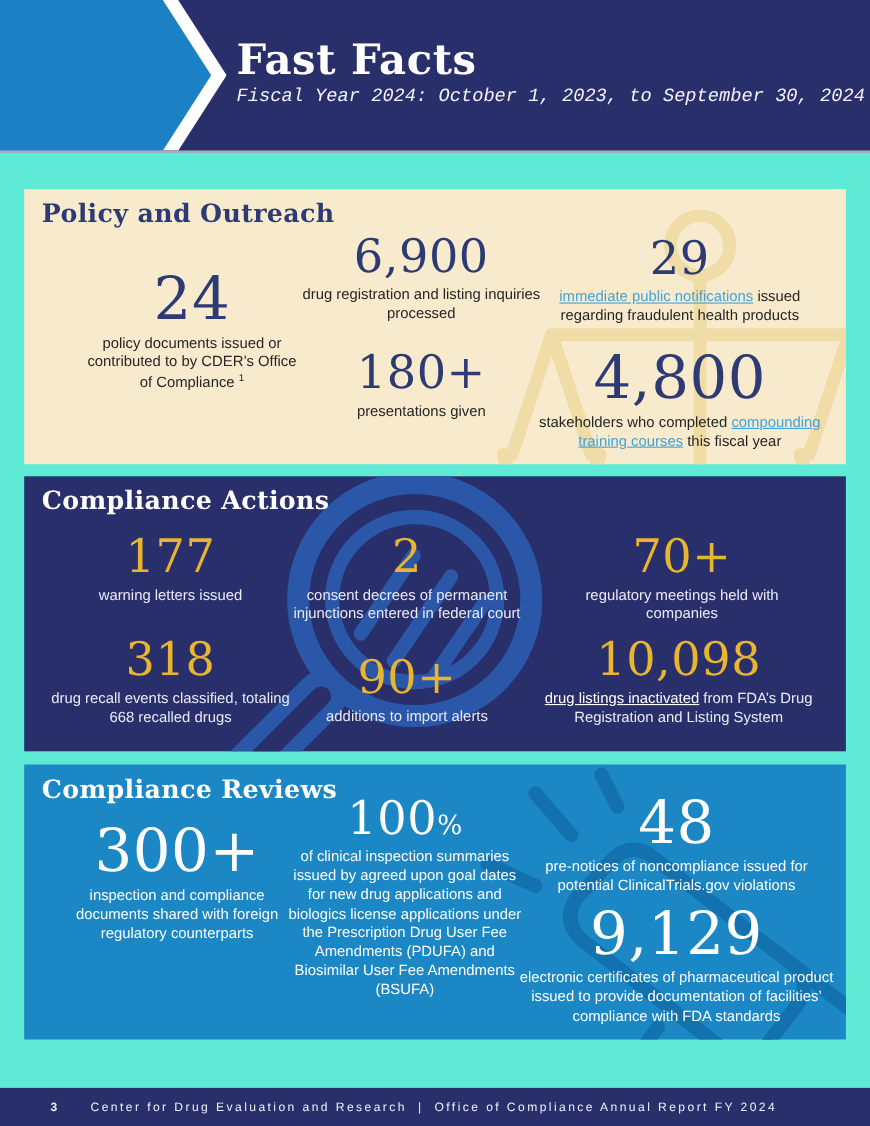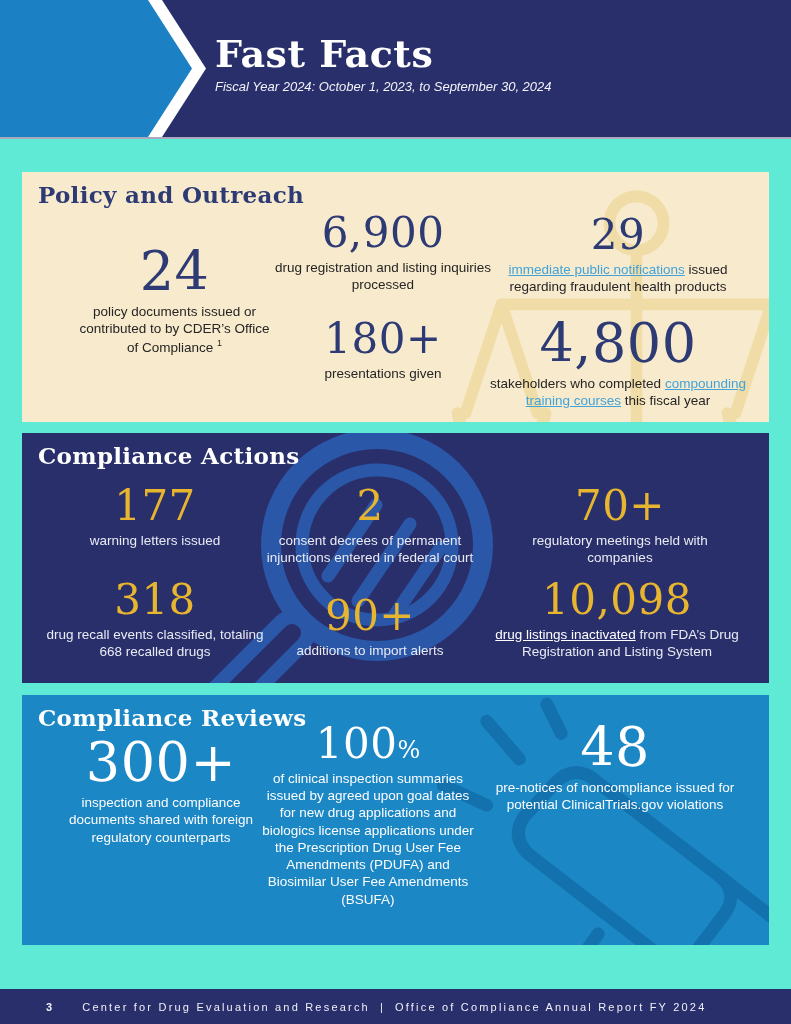--- a/index.html
+++ b/index.html
@@ -13,21 +13,21 @@
          font-family:"Liberation Sans",sans-serif;}
 
   
   .masthead{position:absolute;left:0;top:0;width:791px;height:137px;background:var(--navy);}
   .chev-white{position:absolute;left:0;top:0;width:220px;height:100%;background:#fff;
     clip-path:polygon(0 0,162px 0,206px 50%,162px 100%,0 100%);}
   .chev-blue{position:absolute;left:0;top:0;width:210px;height:100%;background:var(--light-blue);
     clip-path:polygon(0 0,148px 0,192px 50%,148px 100%,0 100%);}
   .masthead-text{position:absolute;left:215px;top:33px;color:#fff;}
   .masthead-text h1{font-family:"DejaVu Serif",serif;font-weight:700;font-size:38px;line-height:1.1;letter-spacing:.5px;}
-  .masthead-sub{font-family:Liberation Sans, sans-serif;font-style:italic;font-size:13px;margin-top:4px;color:#f2f2f8;}
+  .masthead-sub{font-family:Liberation Mono, monospace;font-style:italic;font-size:17px;margin-top:4px;color:#f2f2f8;}
   .masthead-rule{position:absolute;left:0;top:137px;width:791px;height:2px;background:#aaa8bf;}
 
   
   .panel{position:absolute;left:22px;width:747px;height:250px;overflow:hidden;}
   .panel-cream{top:172px;background:var(--cream);}
   .panel-navy{top:433px;background:var(--navy);padding-left:12px;}
   .panel-blue{top:695px;background:var(--blue);}
   .panel-title{position:absolute;left:16px;top:9px;font-family:"DejaVu Serif",serif;
     font-weight:700;font-size:23px;letter-spacing:.3px;z-index:3;}
   .t-navy{color:var(--navy-num);}
@@ -160,36 +160,40 @@
       <path d="M 178 78 L 330 195 Q 352 214 336 238 L 304 280 Q 283 305 257 285 L 108 170 Q 86 150 101 126 L 136 88 Q 155 66 178 78 Z"></path>
       <path d="M 96 58 L 58 14"></path>
       <path d="M 58 112 L 6 88"></path>
       <path d="M 145 28 L 128 -6"></path>
       <path d="M 188 262 L 162 298 Q 150 318 172 326 L 212 338"></path>
       <path d="M 330 195 L 398 248"></path>
       <path d="M 304 280 L 360 330"></path>
     </svg>
     <h2 class="panel-title t-white">Compliance Reviews</h2>
 
-    <div class="stat" style="left:33px;top:40px;width:212px;text-align:center;">
+    <div class="stat" style="left:33px;top:51px;width:212px;text-align:center;">
       <div class="num n-white sz-44">300+</div>
       <div class="cap cap-white">inspection and compliance documents shared with foreign regulatory counterparts</div>
     </div>
 
 
     <div class="stat" style="left:238px;top:28px;width:216px;">
       <div class="num n-white"><span>100</span><span class="pct">%</span></div>
       <div class="cap cap-white">of clinical inspection summaries issued by agreed upon goal dates for new drug applications and biologics license applications under the Prescription Drug User Fee Amendments (PDUFA) and Biosimilar User Fee Amendments (BSUFA)</div>
     </div>
 
     <div class="stat" style="left:448px;top:25px;width:290px;">
       <div class="num n-white sz-44">48</div>
       <div class="cap cap-white">pre-notices of noncompliance issued for potential ClinicalTrials.gov violations</div>
     </div>
 
+    <div class="stat" style="left:448px;top:126px;width:290px;">
+      <div class="num n-white sz-44">9,129</div>
+      <div class="cap cap-white">electronic certificates of pharmaceutical product issued to provide documentation of facilities’ compliance with FDA standards</div>
+    </div>
   </section>
 
 
   <footer class="page-footer">
     <span class="pg-num">3</span>
     <span class="ft-text"><span>Center for Drug Evaluation and Research</span><span class="sep">|</span><span>Office of Compliance Annual Report FY 2024</span></span>
   </footer>
 
 </div>
 

